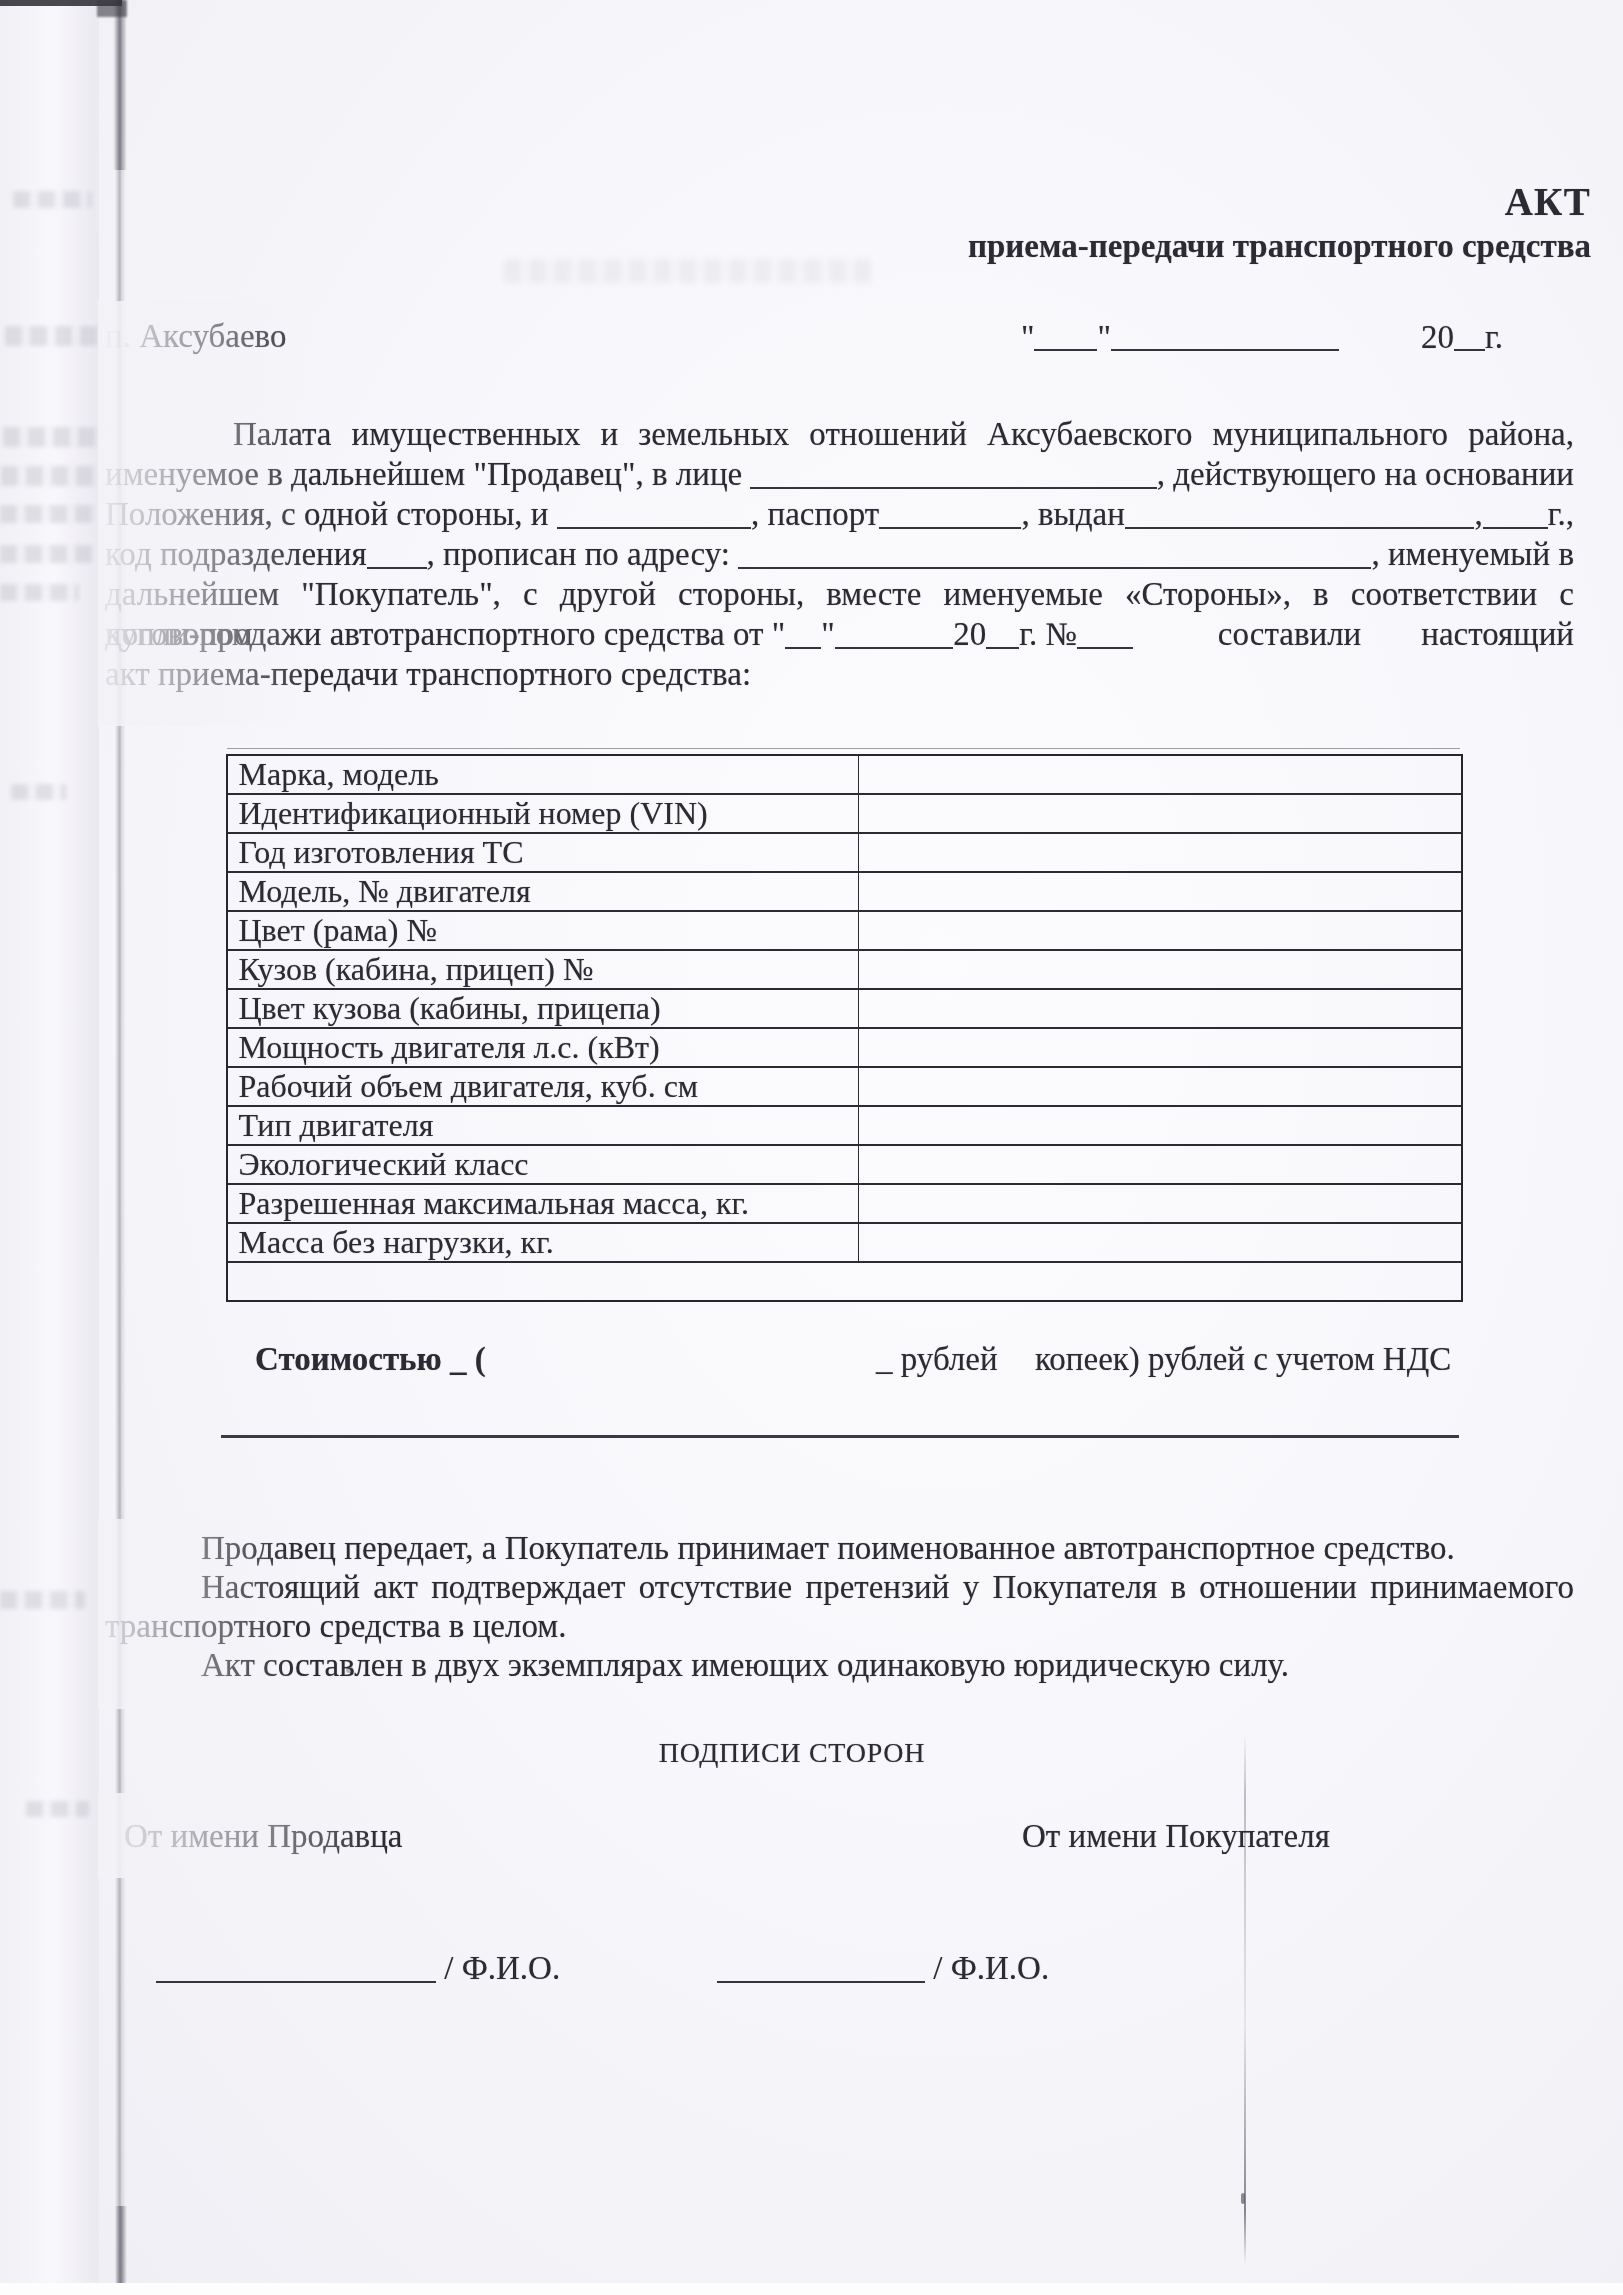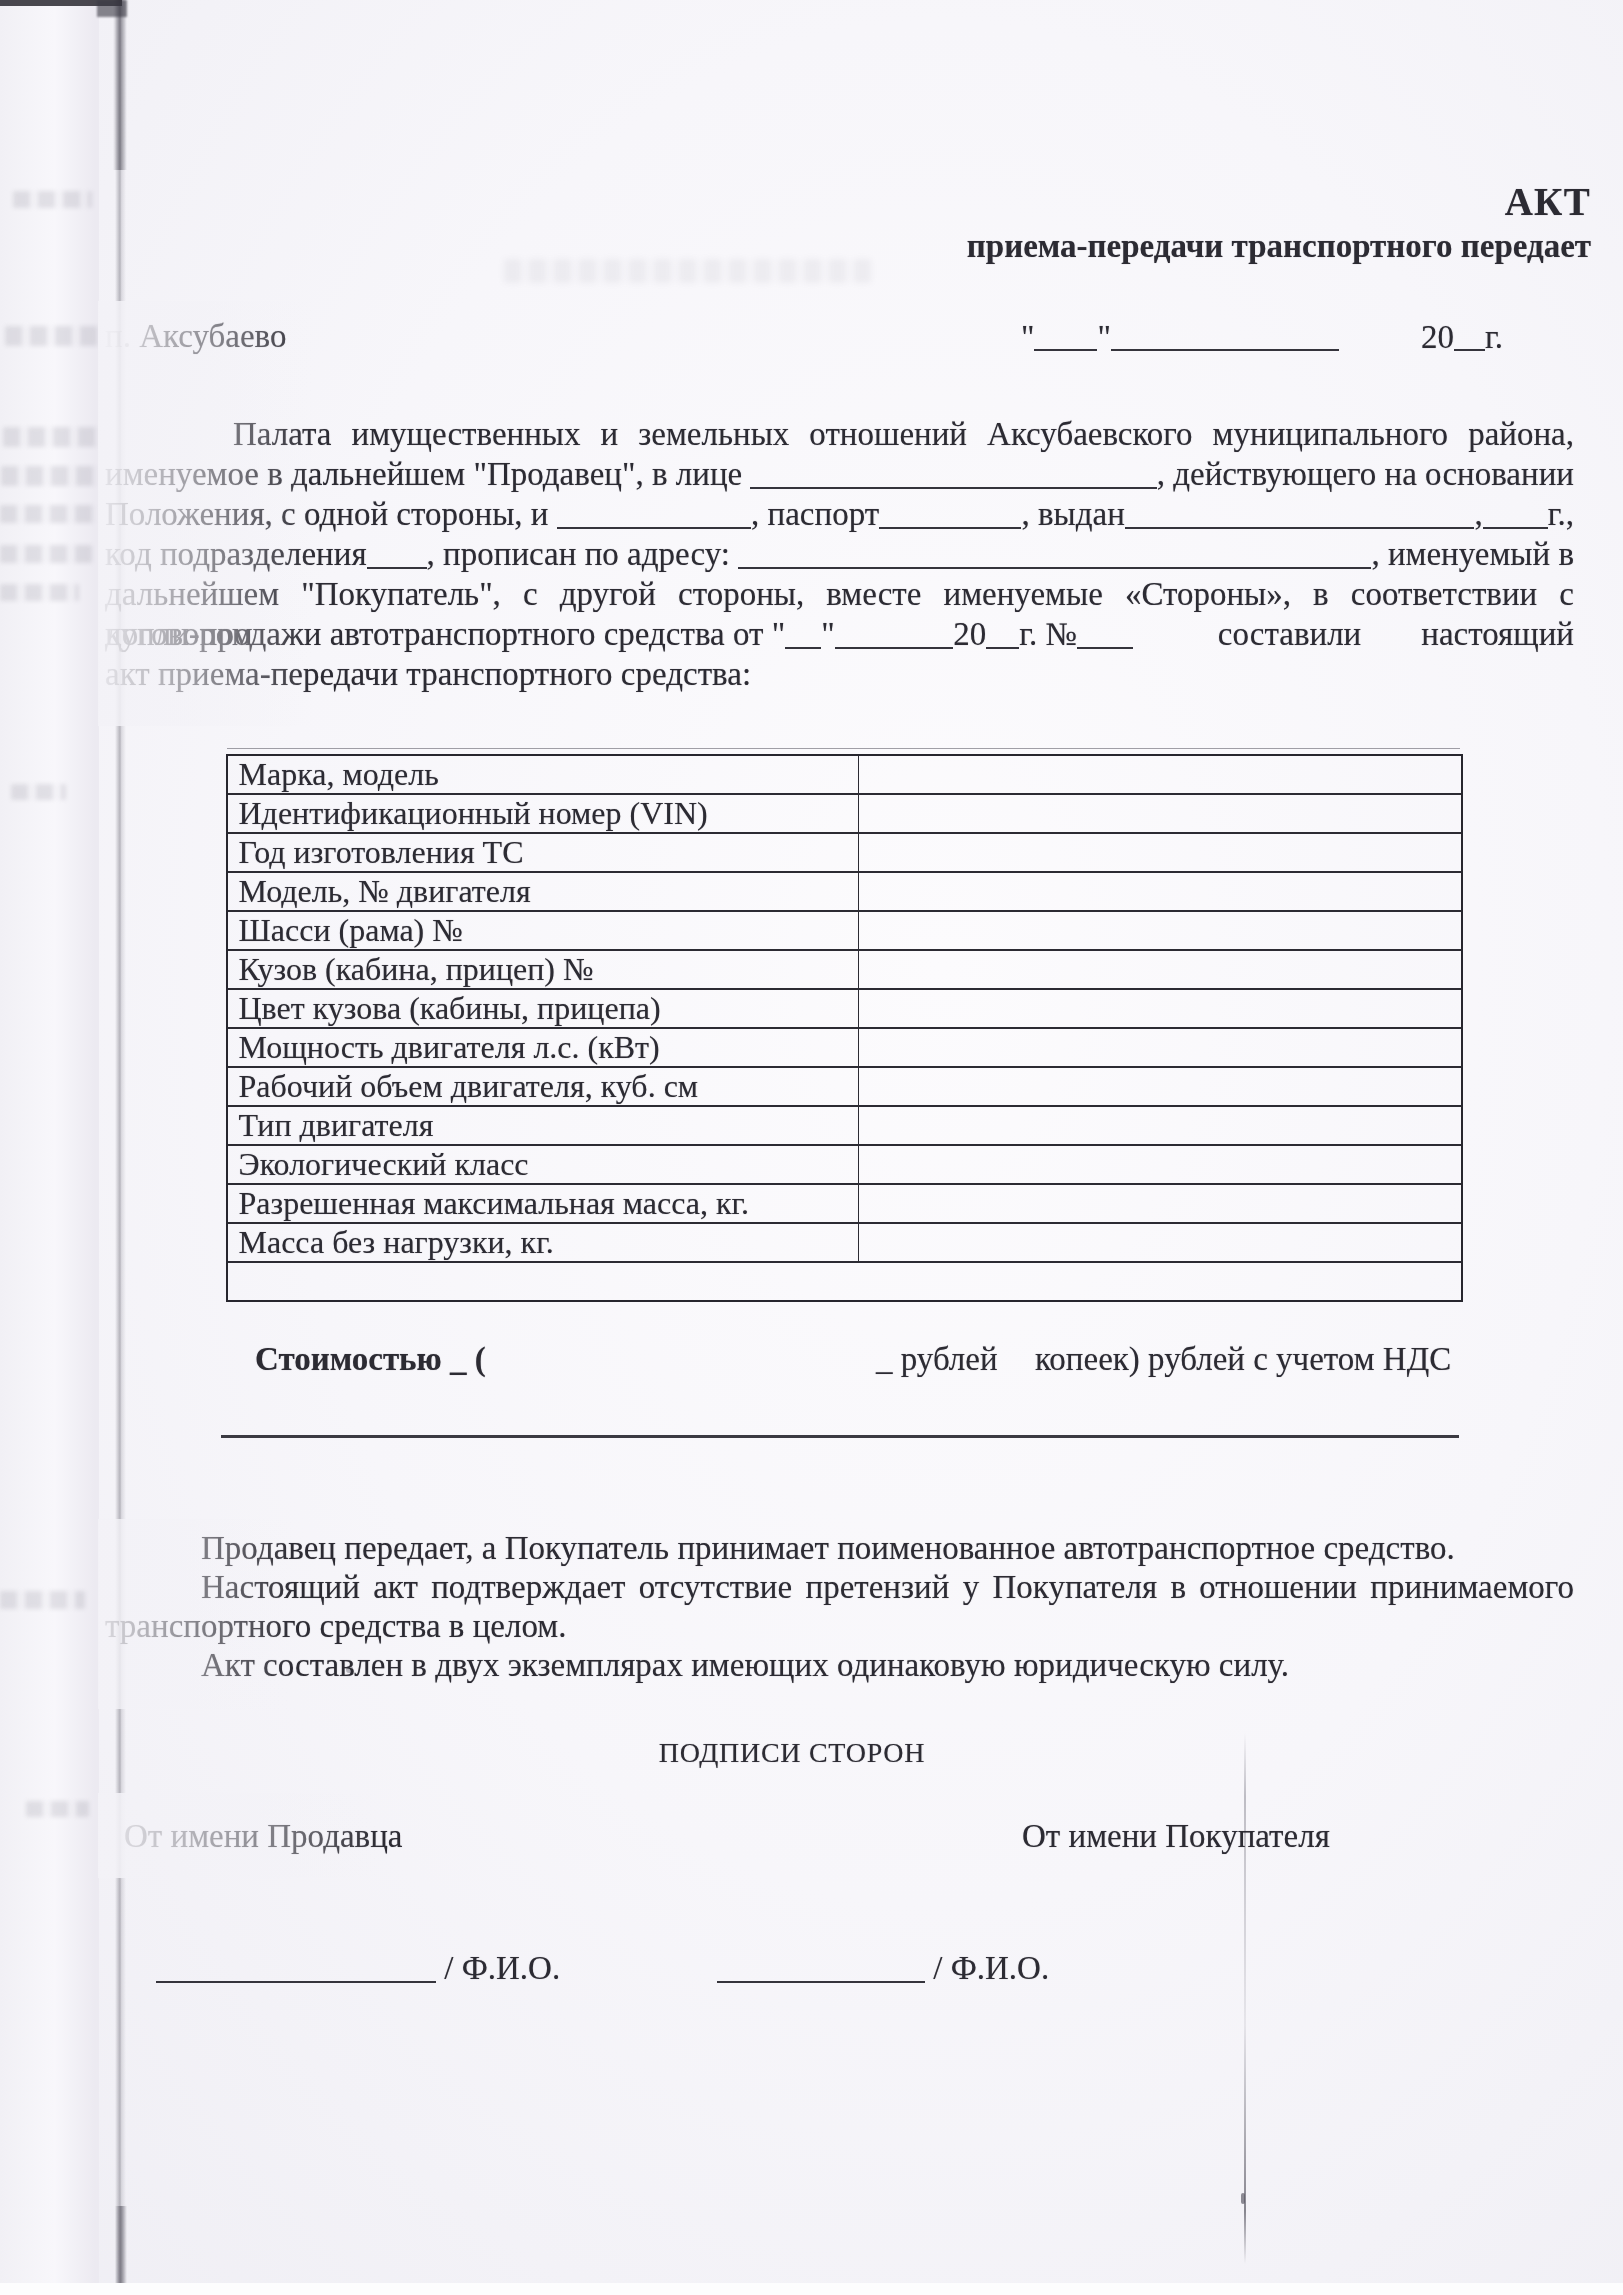--- a/index.html
+++ b/index.html
@@ -94,21 +94,21 @@
   <div class="gh" style="left:10.5px;top:784px;width:55px;height:15.7px;"></div>
   <div class="gh" style="left:0px;top:1591px;width:85px;height:18.3px;"></div>
   <div class="gh" style="left:26px;top:1801px;width:63px;height:15.7px;"></div>
   <div class="gh" style="left:504px;top:259px;width:367px;height:23.6px;opacity:.25;filter:blur(3.3px);"></div>
   <div class="speck" style="left:346px;top:1666px;width:6.5px;height:6.5px;"></div>
   <div class="scratch"></div>
   <div class="scratch-speck"></div>
 
   <div class="title-block txt">
     <div class="title-main">АКТ</div>
-    <div class="title-sub">приема-передачи транспортного передает</div>
+    <div class="title-sub">приема-передачи транспортного средства</div>
   </div>
 
   <div class="place-row txt">
     <div class="place"><span class="place-pre">п.</span> <span>Аксубаево</span></div>
     <div class="date-group">
       <span>"</span>
         <span class="bl" style="width:63px;"></span>
         <span>"</span>
         <span class="bl" style="width:228px;"></span>
         <span style="display:inline-block;width:82px;"></span>
@@ -172,21 +172,21 @@
       </div>
     <div class="trow">
         <div class="tcell-l">Год изготовления ТС</div>
         <div class="tcell-r"></div>
       </div>
     <div class="trow">
         <div class="tcell-l">Модель, № двигателя</div>
         <div class="tcell-r"></div>
       </div>
     <div class="trow">
-        <div class="tcell-l">Шасси (рама) №</div>
+        <div class="tcell-l">Цвет (рама) №</div>
         <div class="tcell-r"></div>
       </div>
     <div class="trow">
         <div class="tcell-l">Кузов (кабина, прицеп) №</div>
         <div class="tcell-r"></div>
       </div>
     <div class="trow">
         <div class="tcell-l">Цвет кузова (кабины, прицепа)</div>
         <div class="tcell-r"></div>
       </div>

